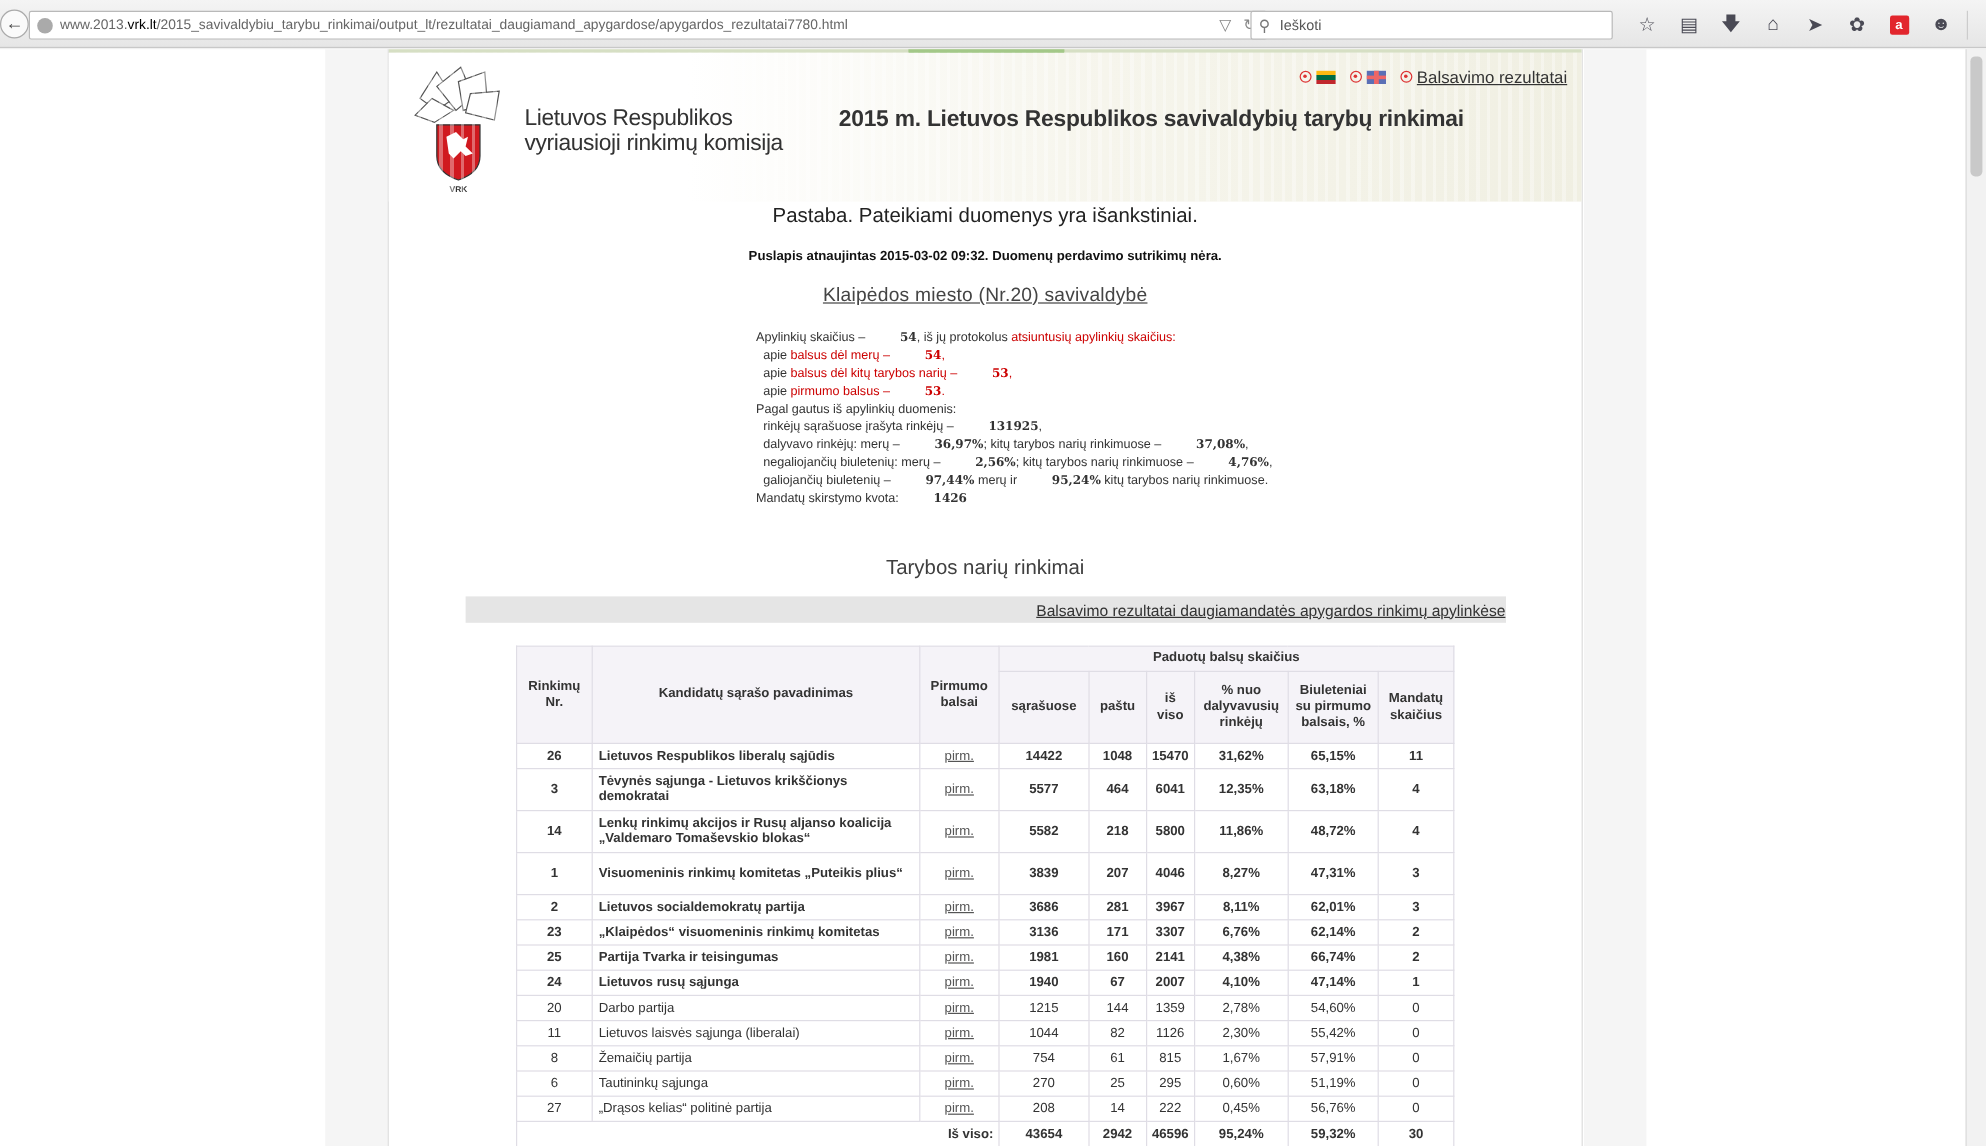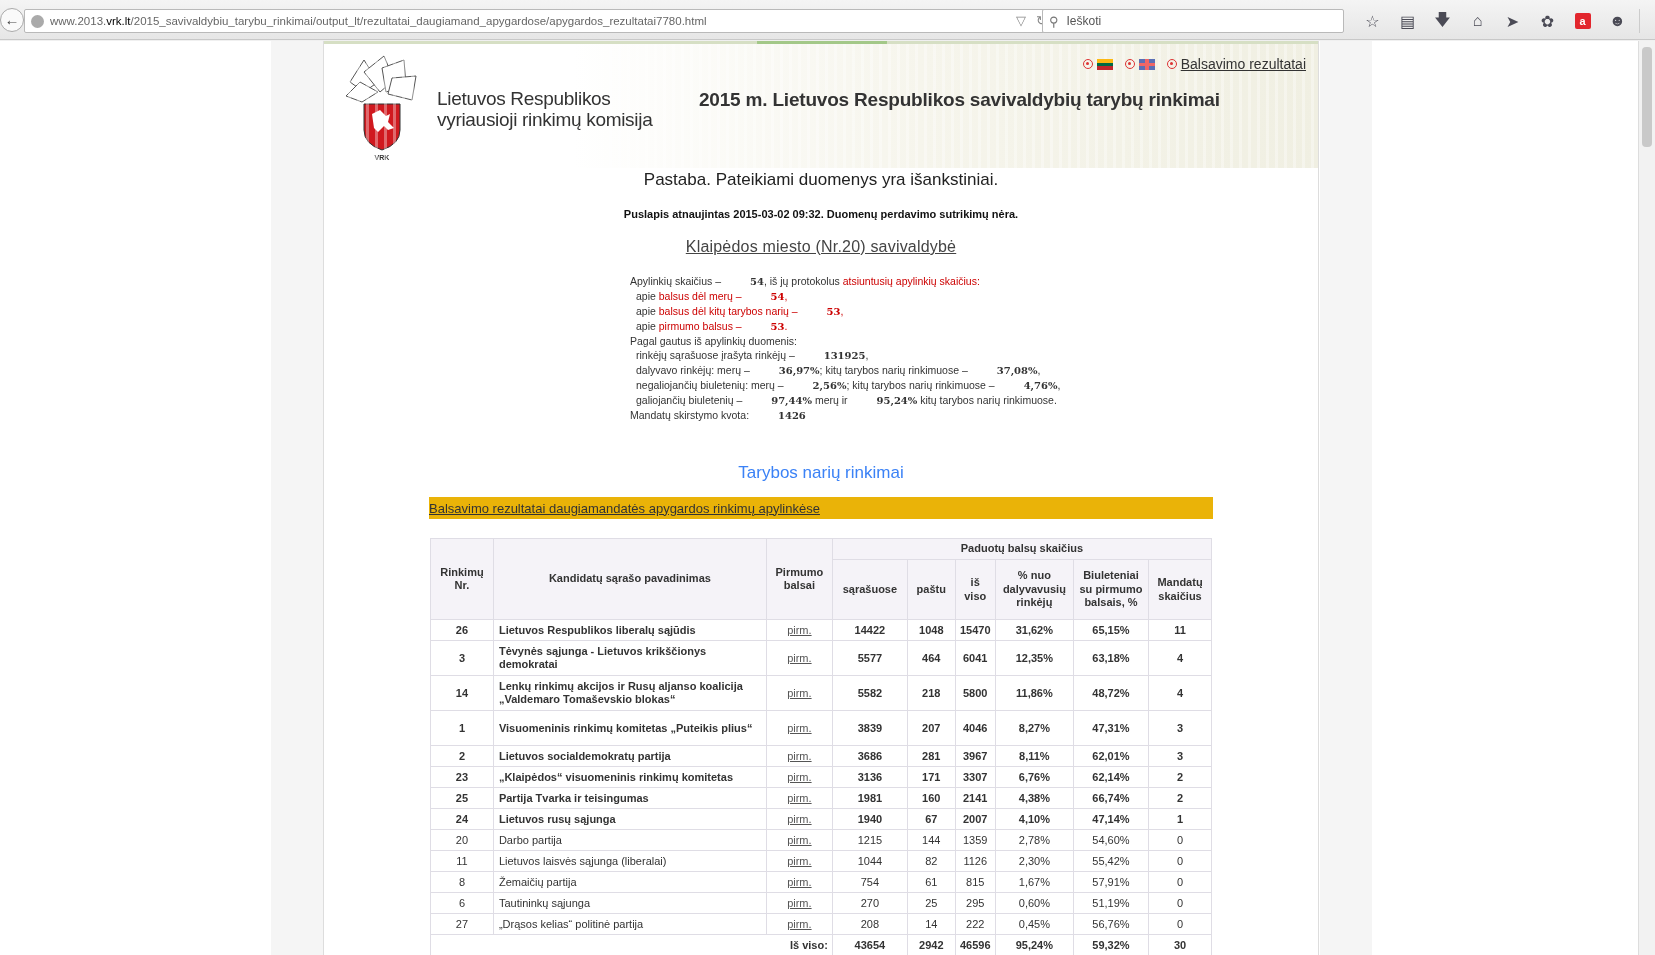--- a/index.html
+++ b/index.html
@@ -40,22 +40,22 @@
   .flag-uk::after { content: ""; position: absolute; left: 0; top: 4px; width: 16px; height: 3px; background: #e66; }
   .langs a { color: #333; text-decoration: underline; font-size: 14px; }
   .content { text-align: center; }
   .notice { margin-top: 2px; font-size: 17px; color: #222; }
   .updated { margin-top: 18px; font-size: 11px; font-weight: bold; color: #111; }
   .muni { margin-top: 18px; font-size: 16px; color: #444; text-decoration: underline; display: inline-block; letter-spacing: 0.2px; }
   .stats { margin: 18px 0 0 306px; text-align: left; font-size: 10.5px; line-height: 14px; color: #333; }
   .stats .red { color: #c00; }
   .stats b { font-family: "DejaVu Serif", serif; font-size: 10px; margin-left: 26px; }
   .stats .ind { padding-left: 6px; }
-  .section-title { margin-top: 40px; font-size: 17px; color: #3b82f6; }
-  .subbar { margin: 14px auto 0; width: 784px; height: 22px; background: #eab308; display: flex; align-items: center; justify-content: flex-start; font-size: 13px; }
+  .section-title { margin-top: 40px; font-size: 17px; color: #404040; }
+  .subbar { margin: 14px auto 0; width: 867px; height: 22px; background: #e5e5e5; display: flex; align-items: center; justify-content: flex-end; font-size: 13px; }
   .subbar a { color: #333; text-decoration: underline; }
   table.results { margin: 19px auto 0; width: 782px; border-collapse: collapse; font-size: 11px; color: #333; }
   table.results th, table.results td { border: 1px solid #dfdde5; padding: 2px 4px; }
   table.results th { background: #f5f3f8; font-weight: bold; color: #333; text-align: center; line-height: 13.5px; }
   table.results td { text-align: center; height: 21px; }
   table.results td.name { text-align: left; padding-left: 5px; }
   table.results tr.tall td { height: 35px; line-height: 13px; }
   table.results tr.bold td { font-weight: bold; }
   table.results td a { color: #555; text-decoration: underline; font-weight: normal; }
   table.results tr.total td { font-weight: bold; }

